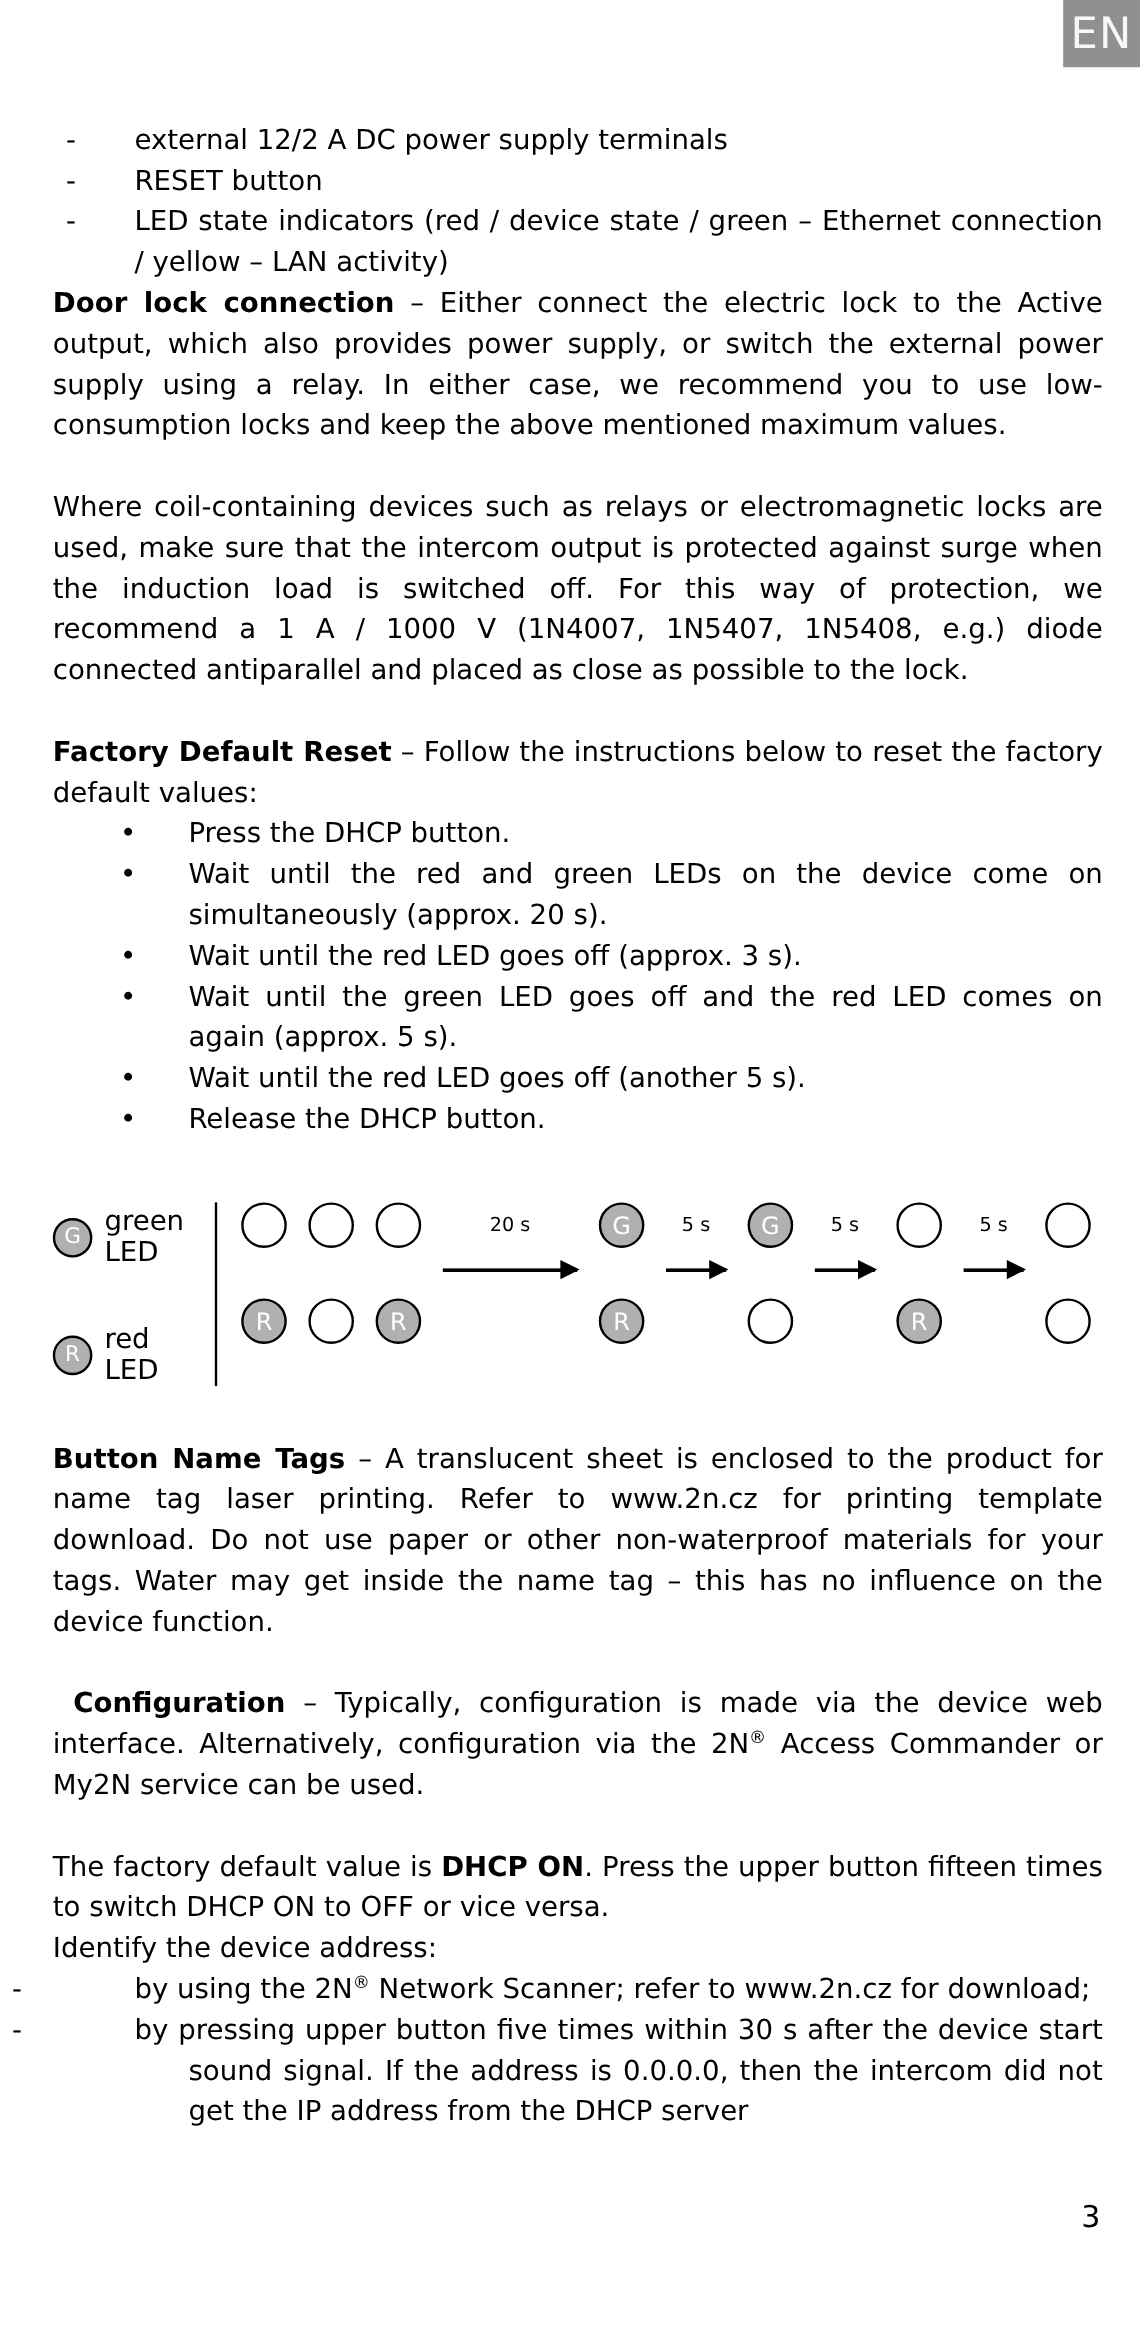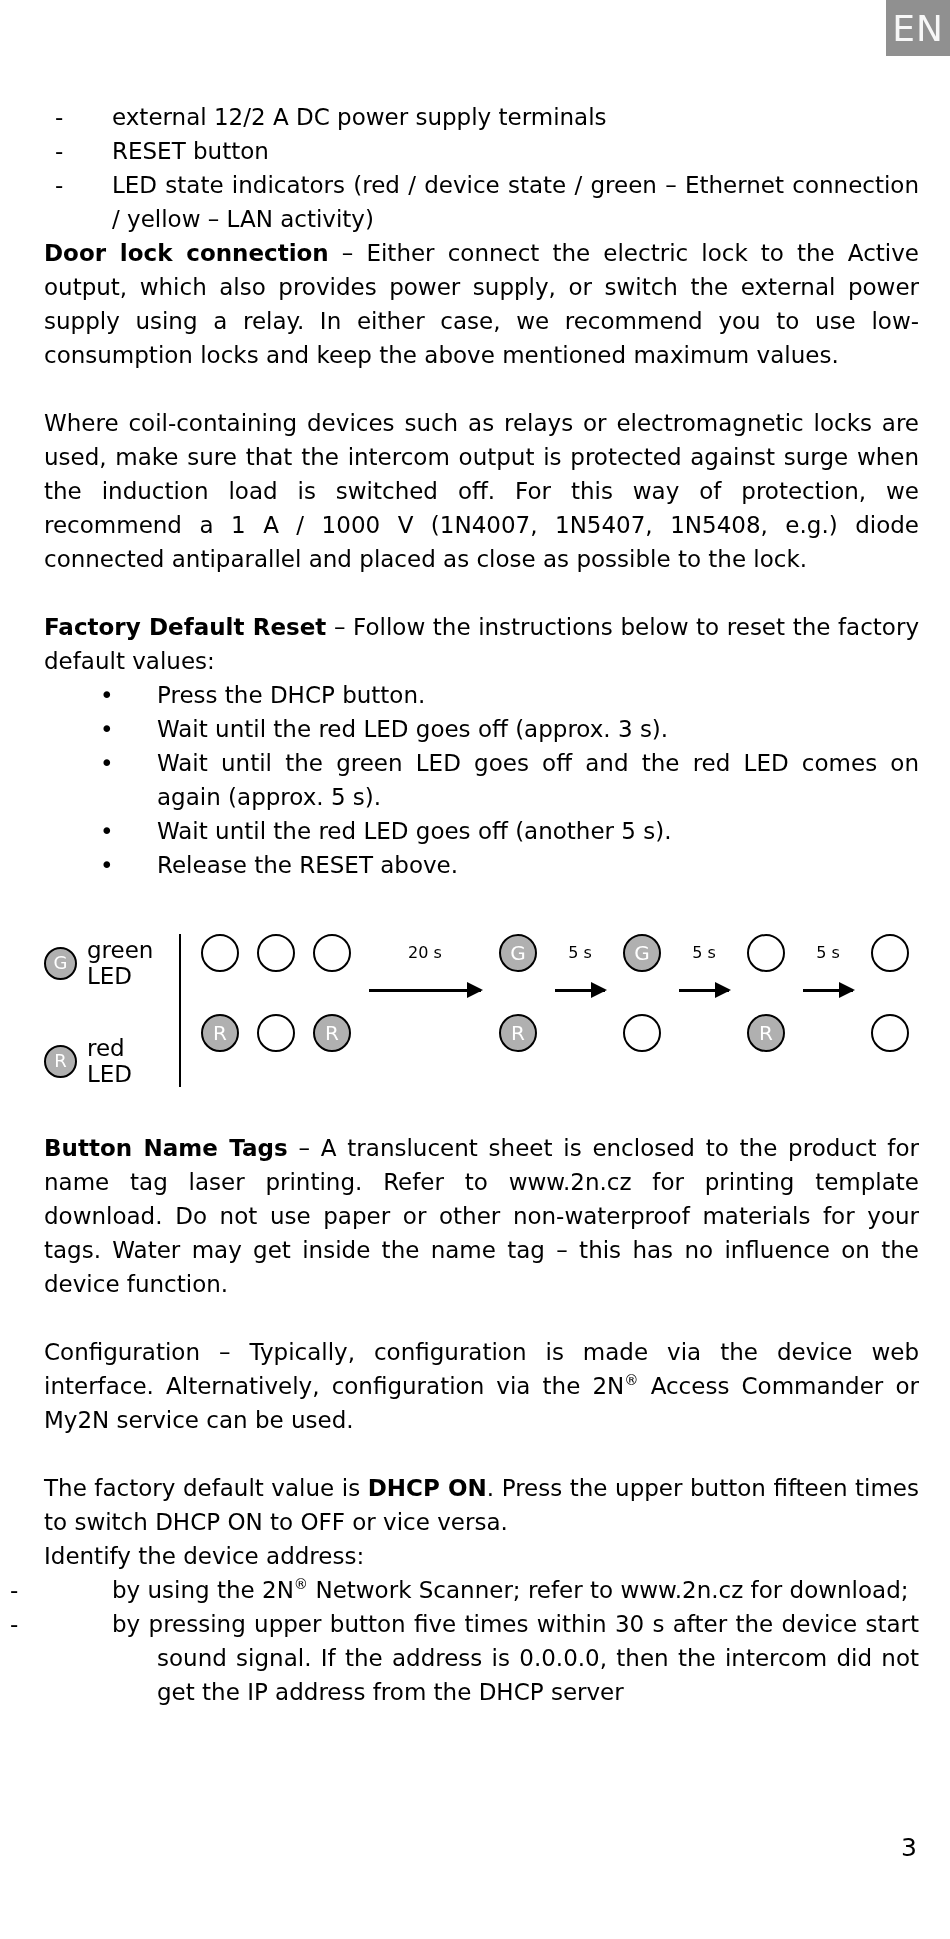--- a/index.html
+++ b/index.html
@@ -71,24 +71,25 @@
   </ul>
 
   <p class="para flush"><b>Door lock connection</b><span> – Either connect the electric lock to the Active output, which also provides power supply, or switch the external power supply using a relay. In either case, we recommend you to use low-consumption locks and keep the above mentioned maximum values.</span></p>
 
   <p class="para"><span>Where coil-containing devices such as relays or electromagnetic locks are used, make sure that the intercom output is protected against surge when the induction load is switched off. For this way of protection, we recommend a 1 A / 1000 V (1N4007, 1N5407, 1N5408, e.g.) diode connected antiparallel and placed as close as possible to the lock.</span></p>
 
   <p class="para"><b>Factory Default Reset</b><span> – Follow the instructions below to reset the factory default values:</span></p>
 
   <ul class="bullet-list">
     <li>Press the DHCP button.</li>
+    <li>Wait until the red and green LEDs on the device come on simultaneously (approx. 20 s).</li>
     <li>Wait until the red LED goes off (approx. 3 s).</li>
     <li>Wait until the green LED goes off and the red LED comes on again (approx. 5 s).</li>
     <li>Wait until the red LED goes off (another 5 s).</li>
-    <li>Release the RESET above.</li>
+    <li>Release the DHCP button.</li>
   </ul>
 
   <div class="diagram" id="led-diagram">
       <div class="dia-legend">
         <div class="legend-row">
           <div class="led-circle on legend-circle">G</div>
           <div class="legend-label">green LED</div>
         </div>
         <div class="legend-row">
           <div class="led-circle on legend-circle">R</div>
@@ -139,21 +140,21 @@
         </div>
         <div class="led-col">
           <div class="led-circle off"></div>
           <div class="led-circle off"></div>
         </div>
       </div>
     </div>
 
   <p class="para flush"><b>Button Name Tags</b><span> – A translucent sheet is enclosed to the product for name tag laser printing. Refer to www.2n.cz for printing template download. Do not use paper or other non-waterproof materials for your tags. Water may get inside the name tag – this has no influence on the device function.</span></p>
 
-  <p class="para"><span style="font-weight: normal;">Configuration</span><span> – Typically, configuration is made via the device web interface. Alternatively, configuration via the 2N</span><sup>®</sup><span> Access Commander or My2N service can be used.</span></p>
+  <p class="para"><span style="font-weight: bold; margin-left: 17px;">Configuration</span><span> – Typically, configuration is made via the device web interface. Alternatively, configuration via the 2N</span><sup>®</sup><span> Access Commander or My2N service can be used.</span></p>
 
   <p class="para"><span>The factory default value is </span><span style="font-weight: bold;">DHCP ON</span><span>. Press the upper button fifteen times to switch DHCP ON to OFF or vice versa.</span></p>
 
   <p class="para flush">Identify the device address:</p>
 
   <ul class="dash-list hanging">
     <li><span><span>by using the 2N</span><sup>®</sup><span> Network Scanner; refer to www.2n.cz for download;</span></span></li>
     <li><span><span>by pressing upper button five times within 30 s after the device start sound signal. If the address is 0.0.0.0, then the intercom did not get the IP address from the DHCP server</span></span></li>
   </ul>
 

